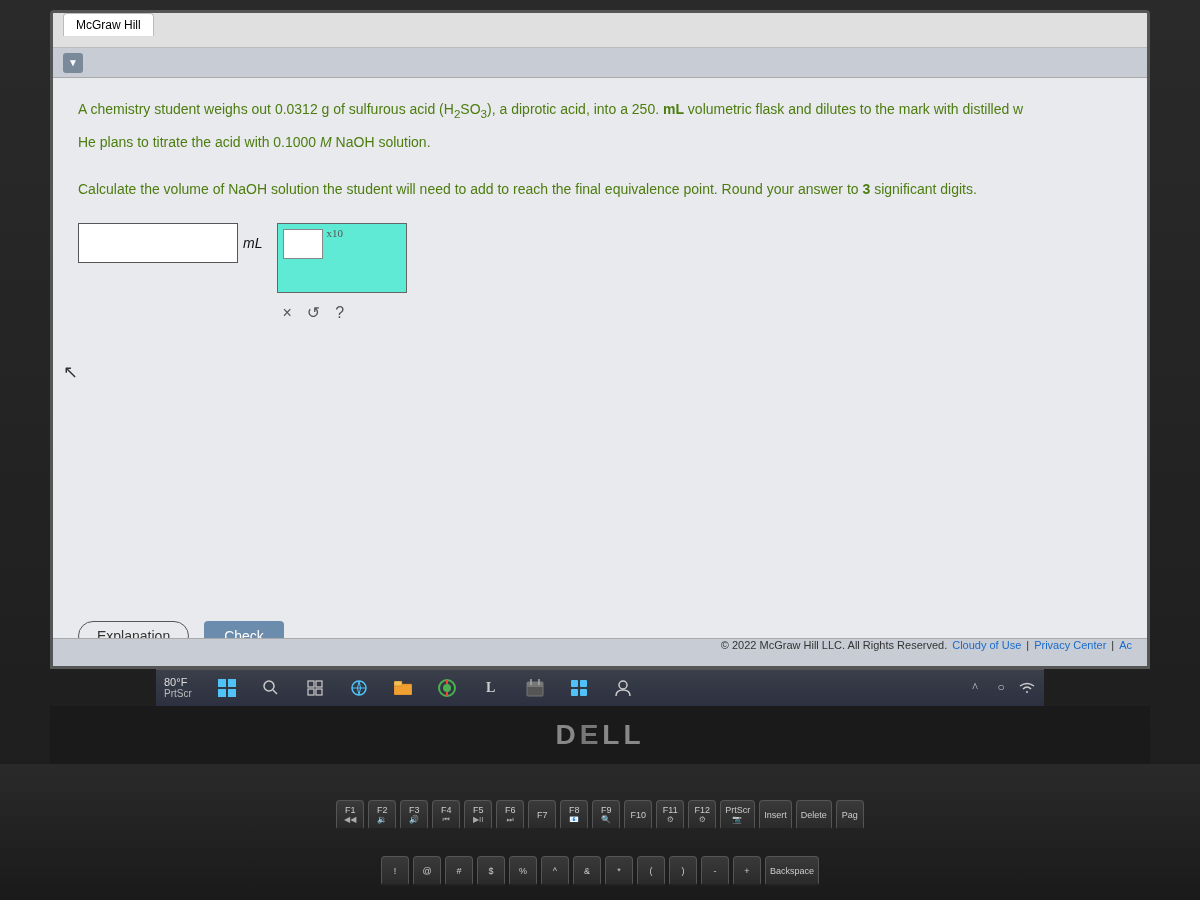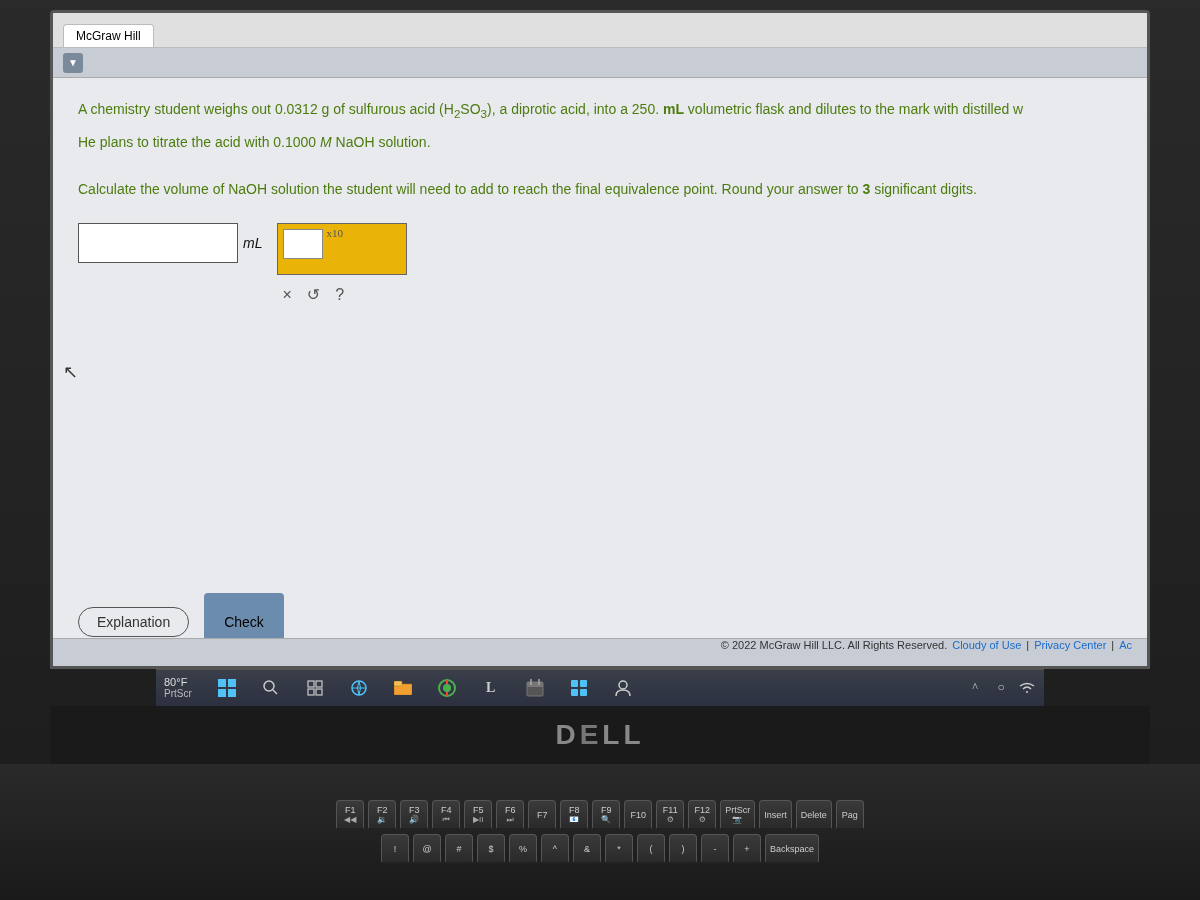--- a/index.html
+++ b/index.html
@@ -33,21 +33,21 @@
       border: 3px solid #555;
     }
 
     
     .browser-chrome {
       width: 100%;
       height: 35px;
       background: #e0e0e0;
       border-bottom: 1px solid #bbb;
       display: flex;
-      align-items: flex-end;
+      align-items: flex-start;
       padding: 0 10px;
     }
 
     .browser-tab {
       background: #fff;
       border: 1px solid #bbb;
       border-bottom: none;
       padding: 4px 12px;
       font-size: 12px;
       font-family: Arial, sans-serif;
@@ -136,23 +136,23 @@
 
     
     .exp-box-wrapper {
       display: flex;
       flex-direction: column;
       align-items: flex-start;
     }
 
     .exp-box {
       width: 130px;
-      height: 52px;
+      height: 70px;
       border: 1.5px solid #666;
-      background: #eab308;
+      background: #5eead4;
       position: relative;
       padding: 5px;
     }
 
     .exp-box-inner {
       width: 40px;
       height: 30px;
       border: 1px solid #888;
       position: absolute;
       top: 5px;
@@ -201,24 +201,24 @@
       font-family: Arial, sans-serif;
       color: #333;
       cursor: pointer;
       text-align: right;
     }
 
     .btn-check {
       background: #6c8cad;
       border: none;
       border-radius: 4px;
-      padding: 21px 20px;
+      padding: 7px 20px;
       font-size: 14px;
       font-family: Arial, sans-serif;
-      color: #000000;
+      color: #ffffff;
       cursor: pointer;
     }
 
     
     .copyright-bar {
       background: #c8cdd5;
       height: 28px;
       display: flex;
       justify-content: flex-end;
       padding: 0 15px;
@@ -333,20 +333,21 @@
       font-family: Arial, sans-serif;
       text-align: center;
       display: flex;
       flex-direction: column;
       align-items: center;
       justify-content: center;
       cursor: pointer;
       height: 30px;
       min-width: 28px;
       padding: 0 4px;
+      margin-top: 22px;
     }
 
     .key.wide { min-width: 50px; }
 
     .key-secondary {
       font-size: 8px;
       color: #aaa;
     }
 
     .arrow-cursor {

